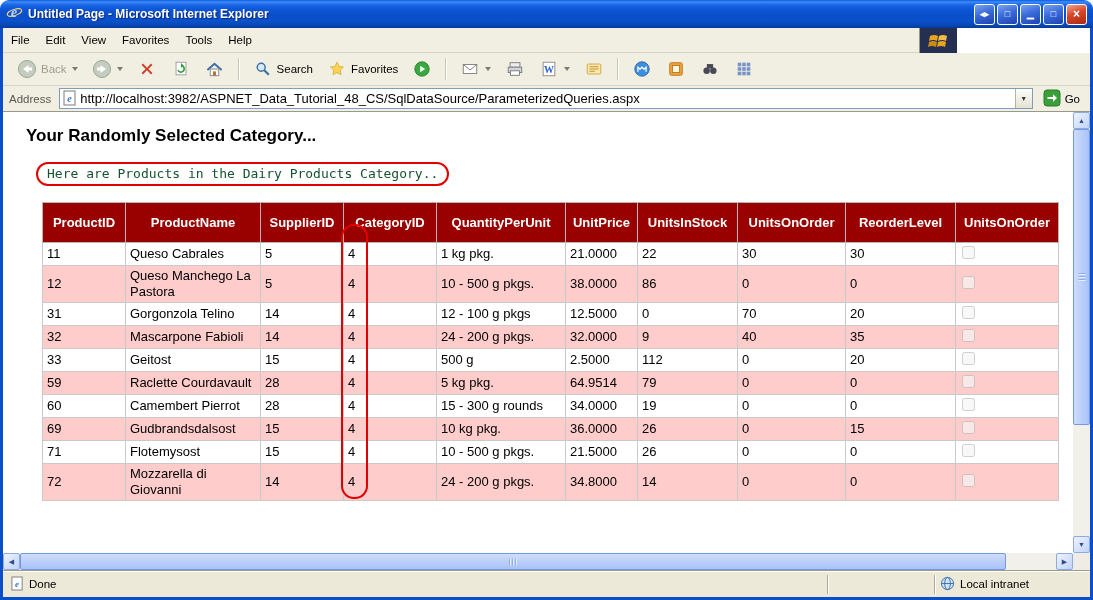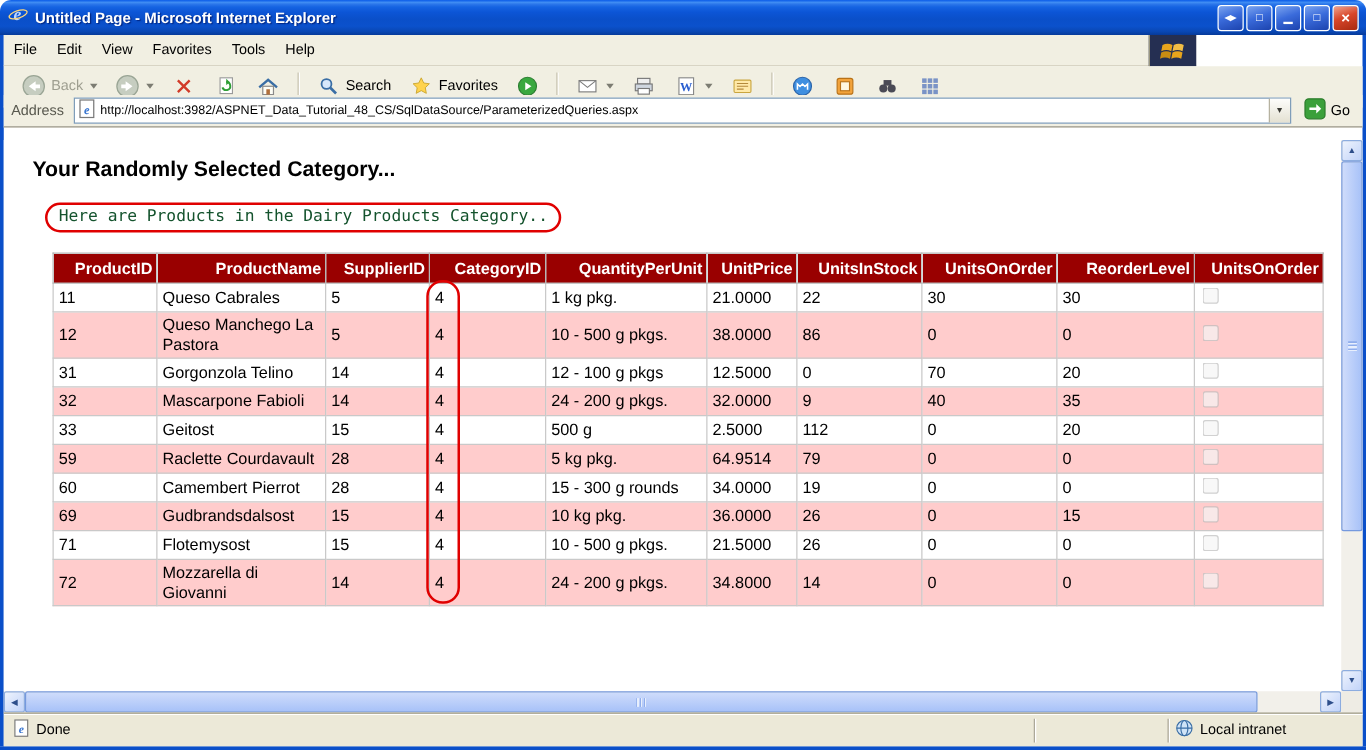--- a/index.html
+++ b/index.html
@@ -53,31 +53,31 @@
     display:flex; align-items:center; padding-left:8px; gap:2px; font-size:11.5px;
   }
   .tbtn { display:flex; align-items:center; gap:4px; padding:3px 5px; border:1px solid transparent; border-radius:3px; cursor:default; }
   .tbtn.disabled { color:#9e9e90; }
   .tsep { width:2px; height:22px; border-left:1px solid #c9c5b2; border-right:1px solid #ffffff; margin:0 5px; }
   .dd { width:0; height:0; border-left:3px solid transparent; border-right:3px solid transparent; border-top:4px solid #7c7c72; margin-left:1px; }
   .ticon { display:flex; align-items:center; justify-content:center; width:20px; height:20px; }
 
   
   .addressbar {
-    position:absolute; left:3px; top:76px; width:1087px; height:26px;
+    position:absolute; left:3px; top:86px; width:1087px; height:26px;
     background:#f1efe2; border-bottom:1px solid #9b988a;
     display:flex; align-items:center; padding:0 6px; gap:6px; font-size:11.5px;
   }
   .addr-label { color:#58584e; padding-right:2px; }
   .addr-field {
     flex:1; height:21px; background:#fff; border:1px solid #7f9db9;
     display:flex; align-items:center; padding-left:3px;
   }
   .addr-field input {
-    flex:1; border:none; outline:none; font-size:10px; font-family:"Liberation Sans",sans-serif;
+    flex:1; border:none; outline:none; font-size:13px; font-family:"Liberation Sans",sans-serif;
     padding:0 3px; background:transparent;
   }
   .addr-drop {
     width:17px; height:19px; background:linear-gradient(180deg,#fdfdfb,#e4e1d2);
     border-left:1px solid #b6b2a0; display:flex; align-items:center; justify-content:center;
     font-size:7px; color:#3a3a34; cursor:default;
   }
   .go-btn { display:flex; align-items:center; gap:4px; padding:1px 4px; cursor:default; }
 
   
@@ -90,21 +90,21 @@
     display:inline-block; margin:16px 0 0 12px;
     border:2px solid var(--annotation-red,#e00000); border-radius:12px;
     padding:2px 9px 3px 9px;
     font-family:"DejaVu Sans Mono", monospace; font-size:13px; color:#14532d;
   }
 
   .grid-wrap { position:relative; margin:16px 0 0 18px; width:1016px; }
   table.grid { border-collapse:collapse; table-layout:fixed; width:1016px; font-size:13px; }
   table.grid th {
     background:var(--grid-header-bg,#990000); color:var(--grid-header-text,#fff);
-    font-weight:bold; text-align:right; padding:4px 3px; border:1px solid #b5b5b5;
+    font-weight:bold; text-align:center; padding:12px 3px; border:1px solid #b5b5b5;
     white-space:nowrap; overflow:hidden;
   }
   table.grid td {
     border:1px solid #c9c9c9; padding:2px 4px; color:#000; background:#fff;
     vertical-align:middle; line-height:16px;
   }
   table.grid tr.alt td { background:var(--grid-alt-row,#ffcccc); }
   table.grid input[type=checkbox] { width:13px; height:13px; margin:1px 0 0 2px; }
 
   .col-annotation {

